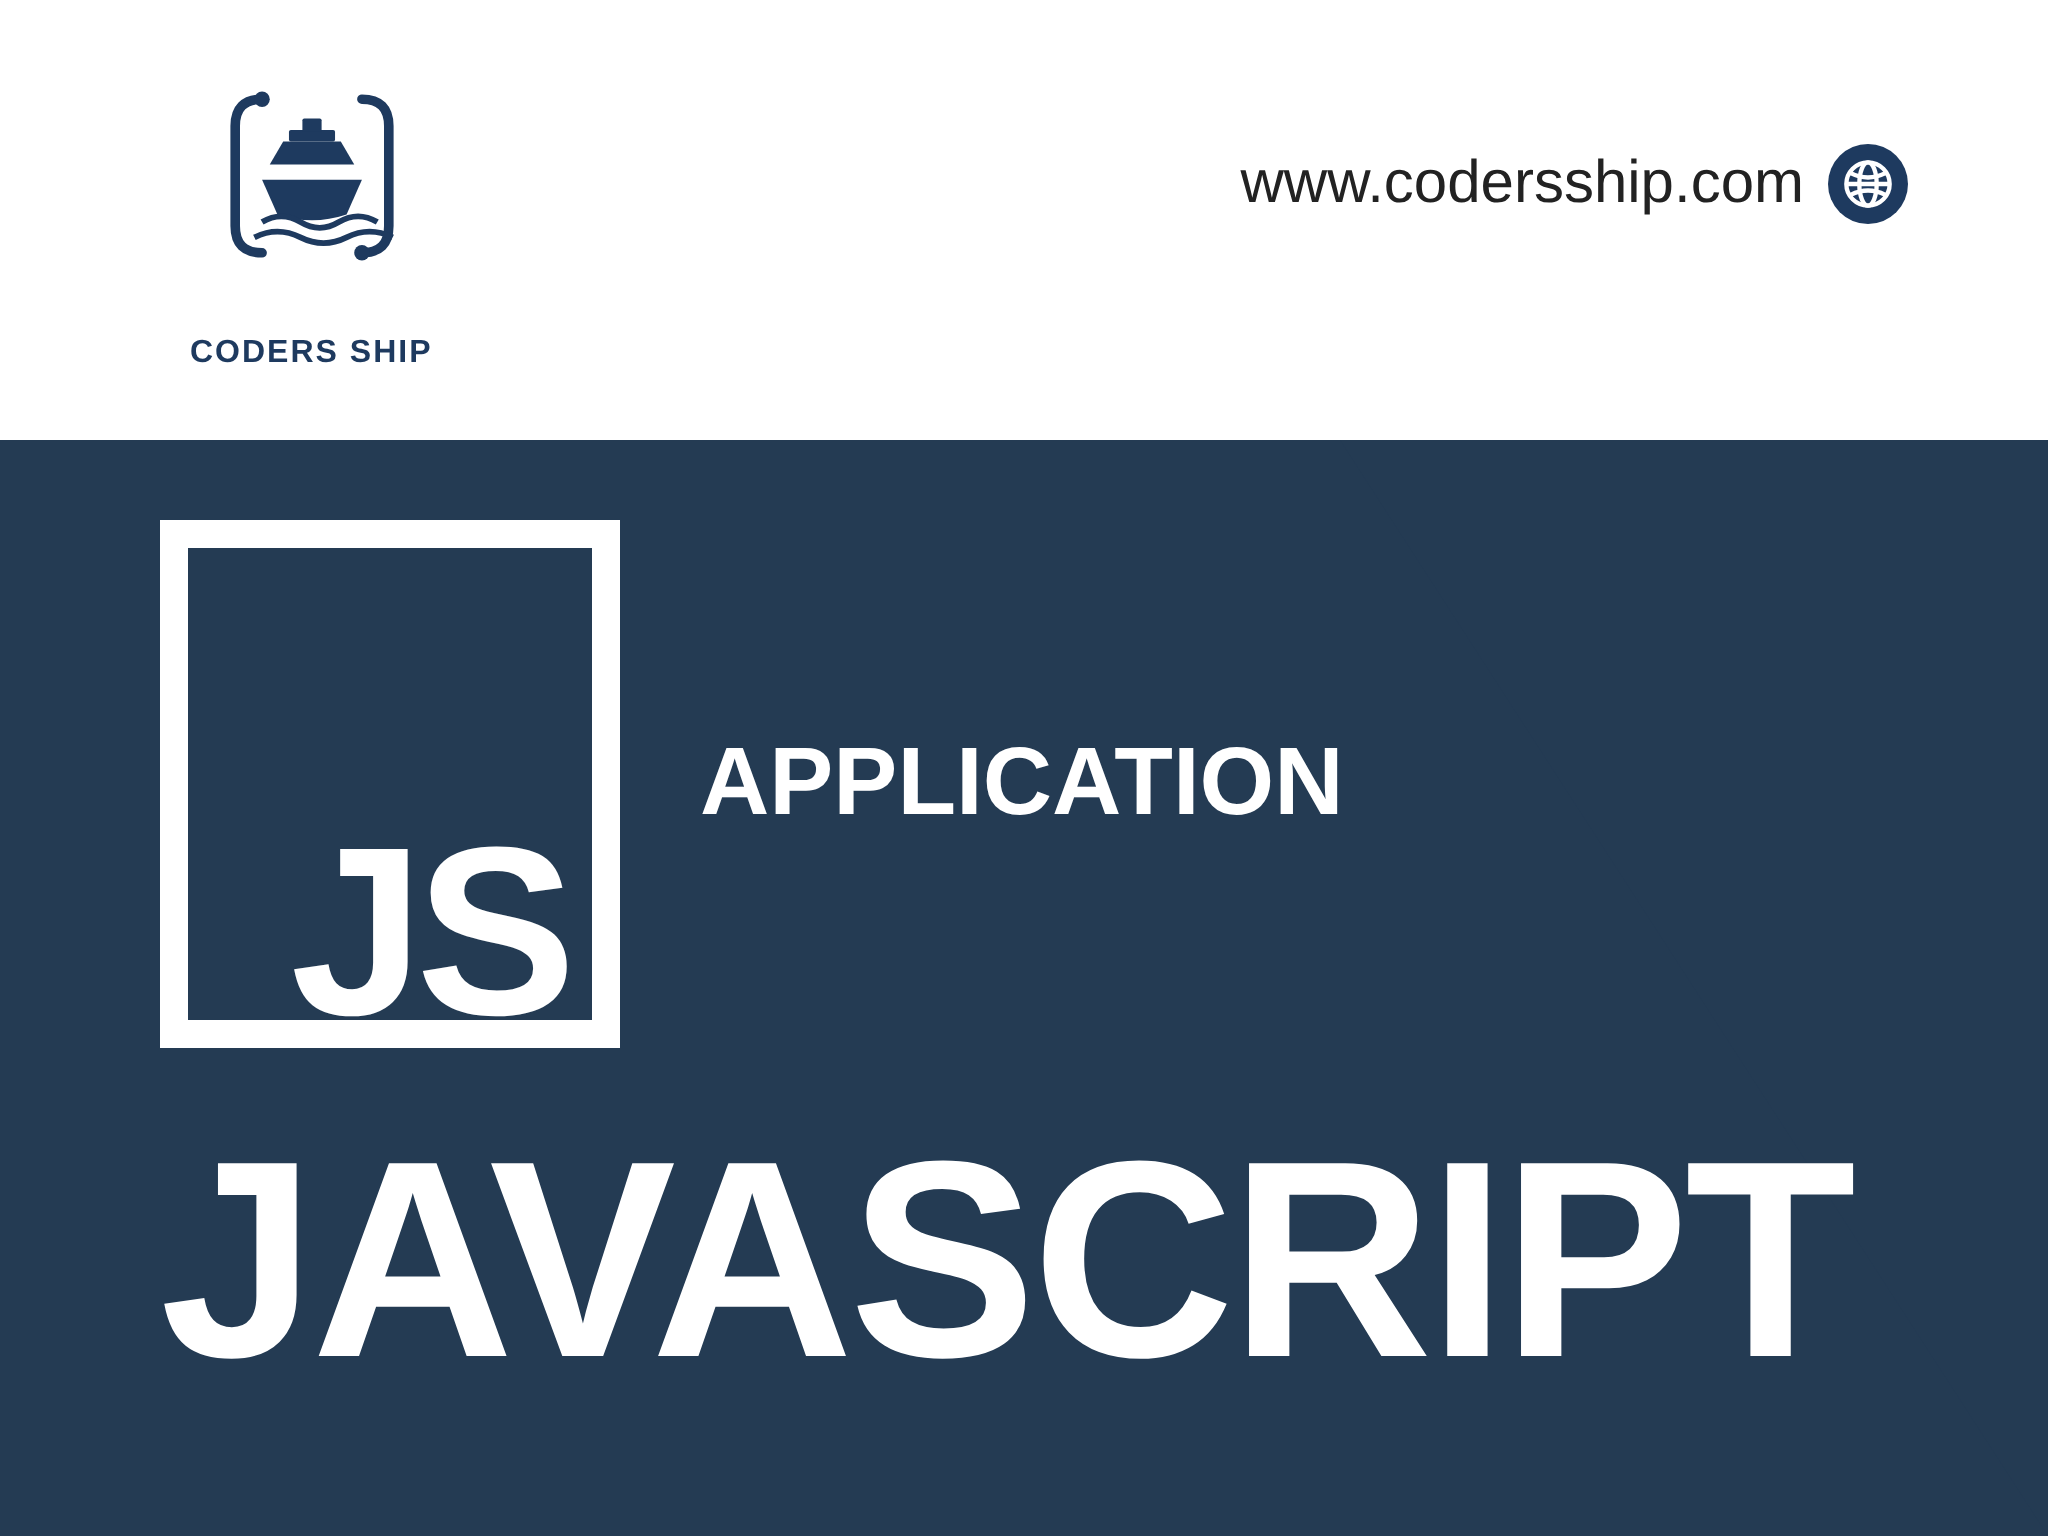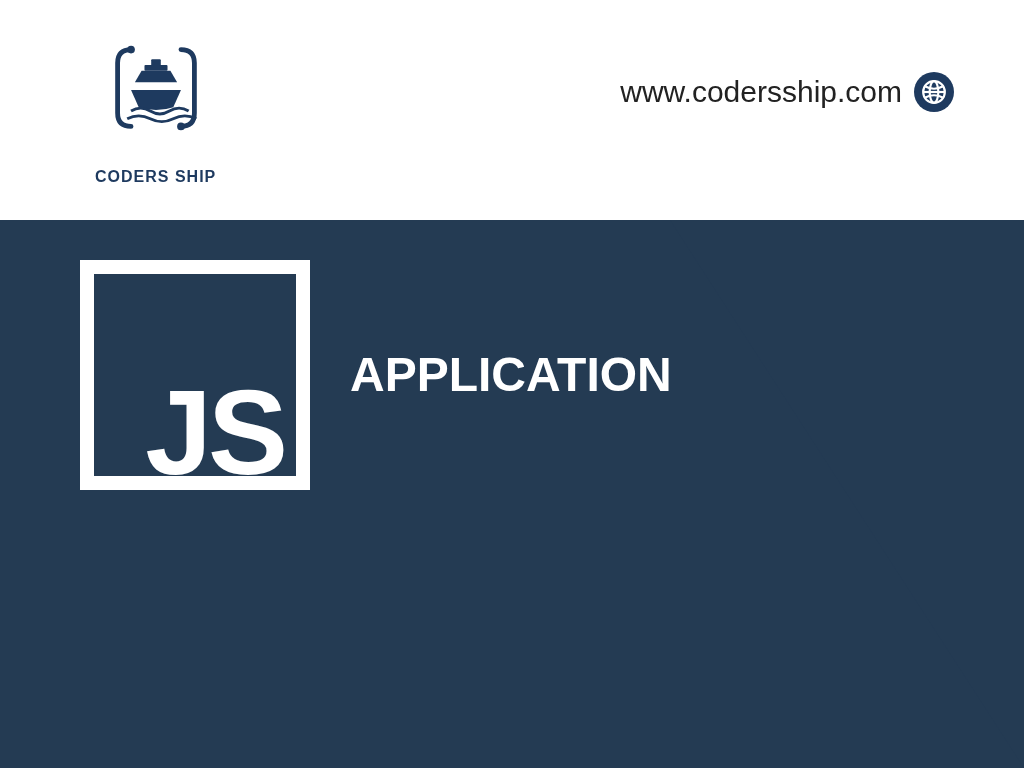--- a/index.html
+++ b/index.html
@@ -83,21 +83,21 @@
   }
 
   .js-row {
     display: flex;
     align-items: center;
     gap: 40px;
   }
 
   .js-badge {
     width: 230px;
-    height: 230px;
+    height: 264px;
     border: 14px solid #ffffff;
     position: relative;
     flex-shrink: 0;
     padding-left: 32px;
   }
   .js-letters {
     position: absolute;
     right: 12px;
     bottom: -16px;
     font-size: 120px;
@@ -167,14 +167,15 @@
   <div class="banner-clip"></div>
   <div class="banner-inner">
     <div class="js-row">
       <div class="js-badge">
         <div class="js-letters">JS</div>
       </div>
       <div class="topic">
         <div>APPLICATION</div>
       </div>
     </div>
+    <div class="lang-title">JAVASCRIPT</div>
   </div>
 </div>
 
 </body></html>

